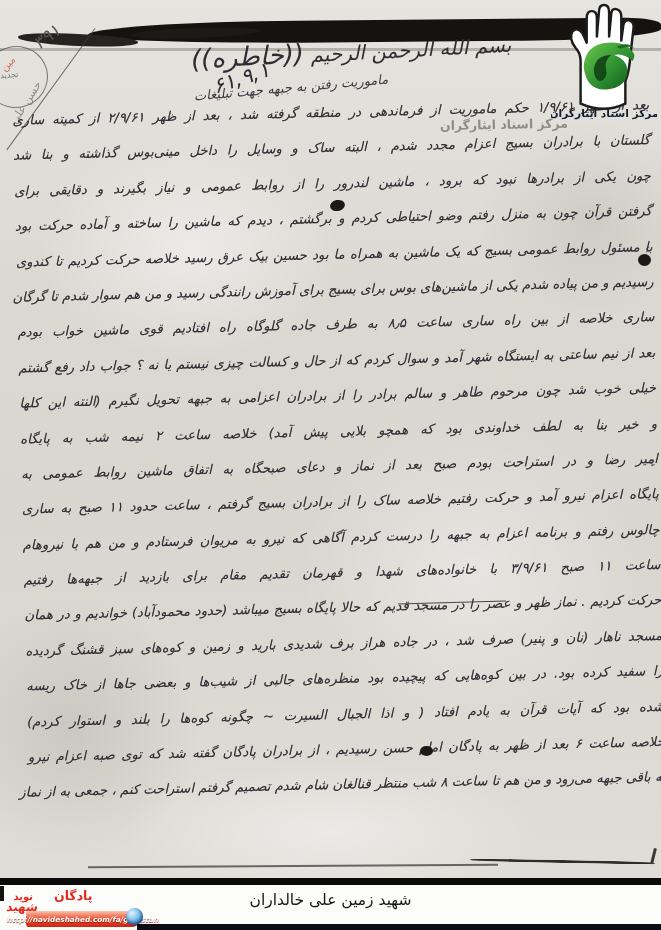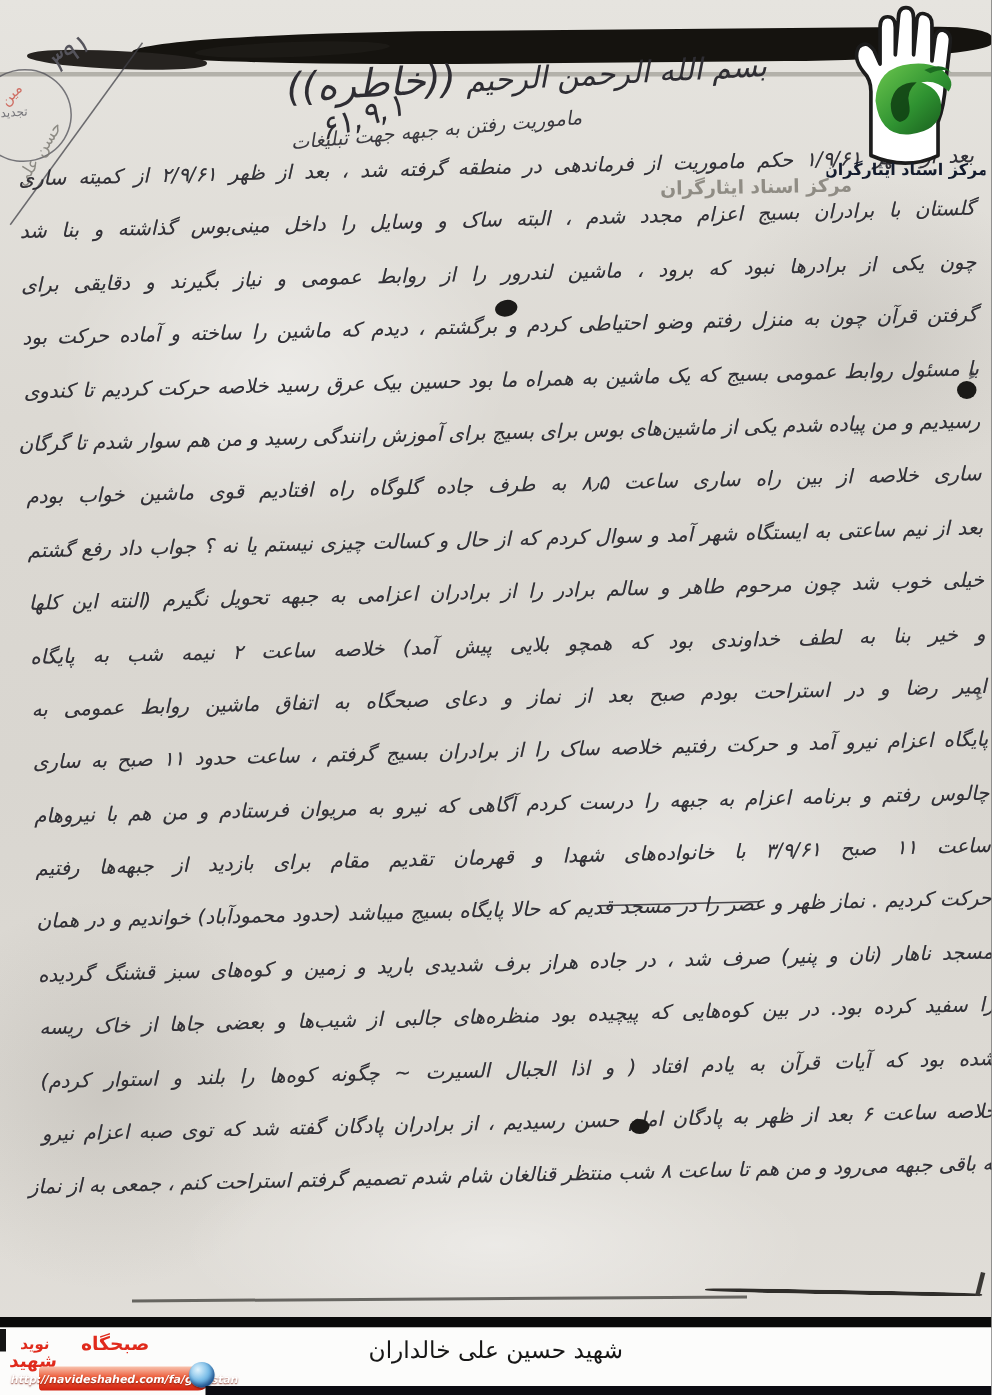--- a/index.html
+++ b/index.html
@@ -164,27 +164,27 @@
       <path d="M30,64 Q31,42 53,40 Q72,38 79,50 Q81,54 78,58 Q70,50 60,52 Q74,57 73,70 Q71,84 53,86 Q33,88 30,64 Z" fill="url(#grn)"></path>
       <path d="M40,66 Q42,52 57,52 Q50,58 52,66 Q54,76 46,78 Q40,76 40,66 Z" fill="#0e3d12" opacity="0.85"></path>
       <path d="M62,44 Q74,38 80,46 Q76,42 66,46 Z" fill="#1c6b21"></path>
       <text x="50" y="113" text-anchor="middle" font-size="10.5" font-weight="bold" fill="#141c2e">مرکز اسناد ایثارگران</text>
     </svg>
   </div>
 
   <div class="footer-rule"></div>
   <div class="footer-white"></div>
   <div class="left-sliver"></div>
-  <div class="caption">شهید حسین علی خالداران</div>
+  <div class="caption">شهید زمین علی خالداران</div>
 
   <div class="ns-logo">
     <span class="l1">نوید</span>
     <span class="l2">شهید</span>
   </div>
-  <div class="golestan">صبحگاه</div>
+  <div class="golestan">پادگان</div>
 
   <a class="url-ribbon" href="#">
     <span>http://navideshahed.com/fa/golestan</span>
     <i class="globe"></i>
   </a>
   <div class="bottom-bar"></div>
 
 </div>
 
 </body></html>

